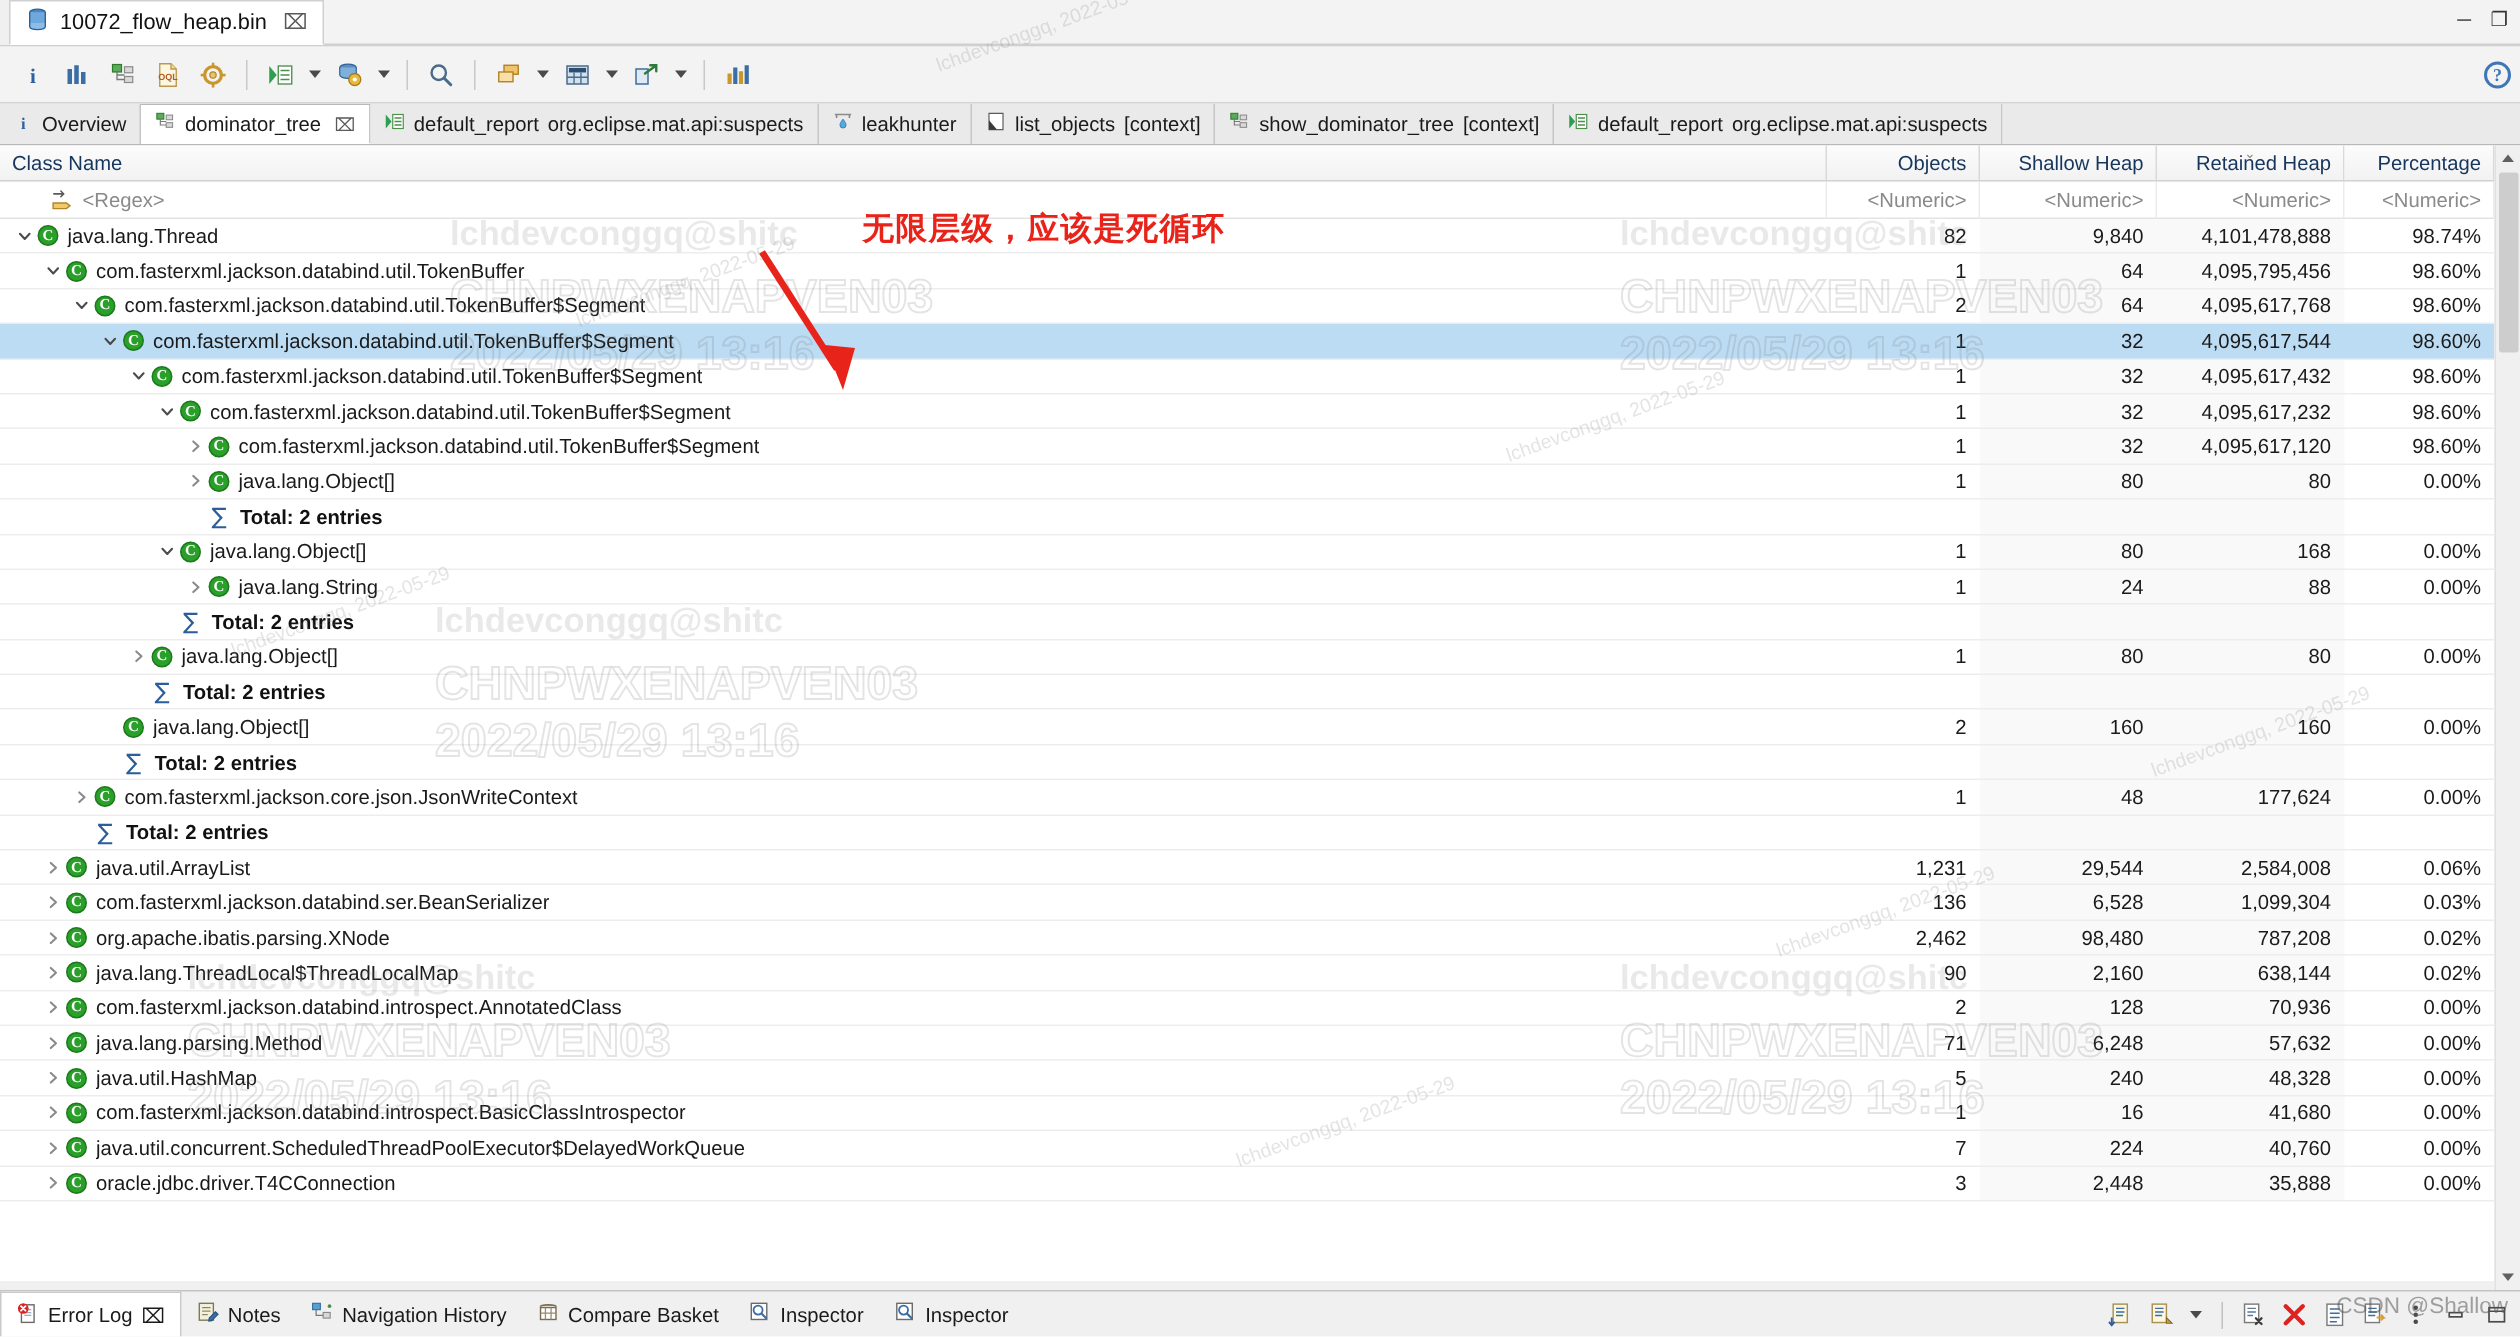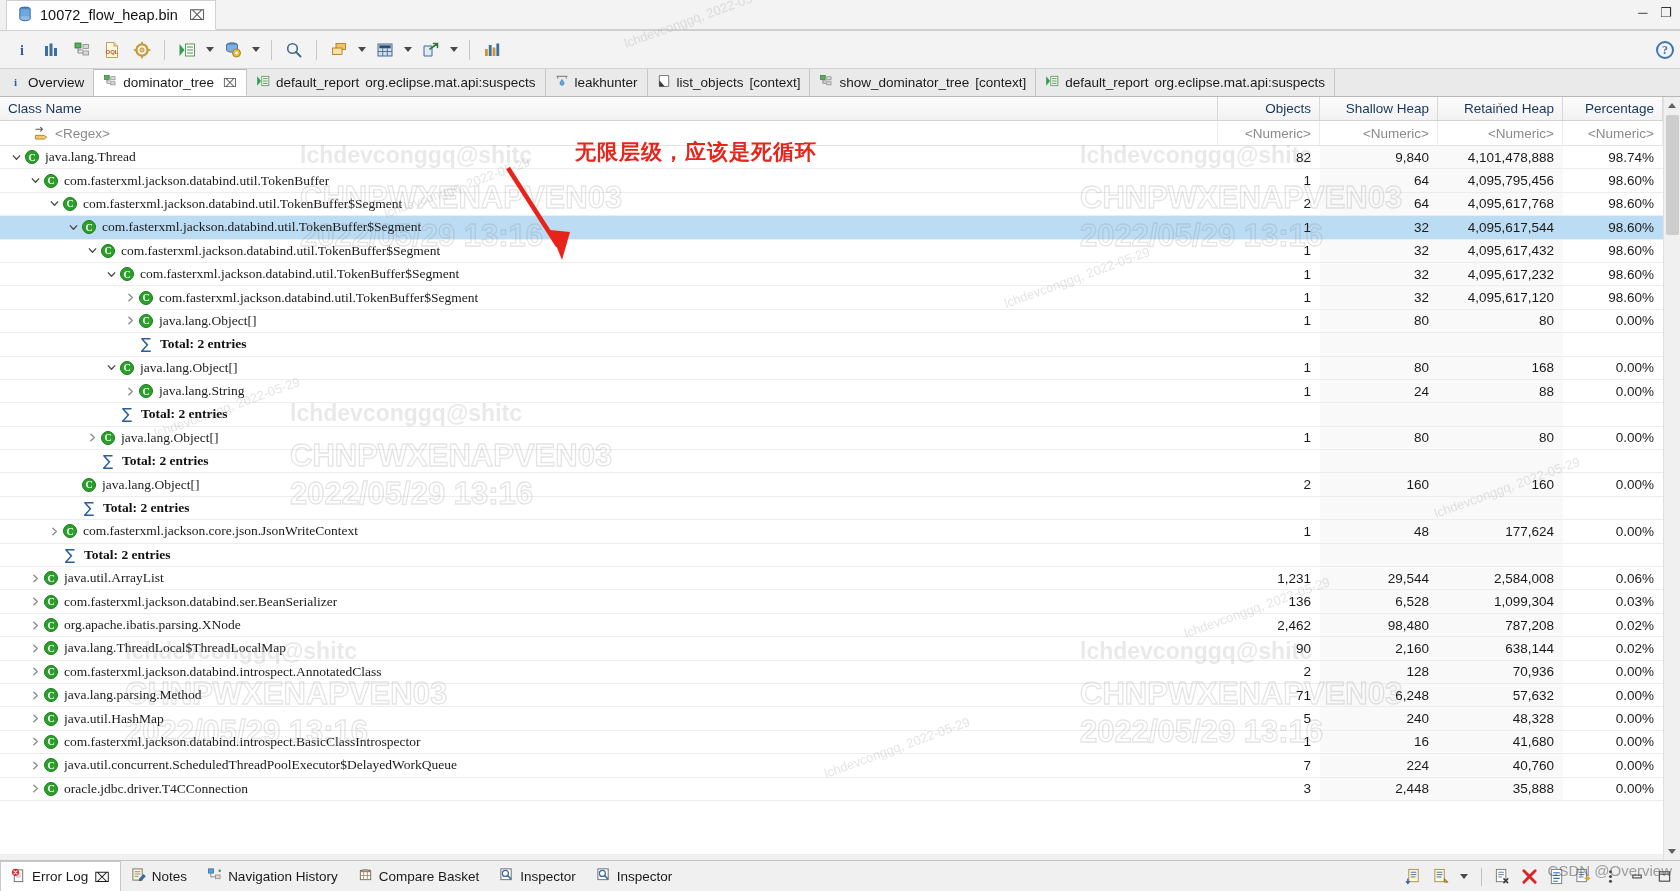--- a/index.html
+++ b/index.html
@@ -220,21 +220,21 @@
     color: #ffffff; font-size: 10px; font-weight: bold;
     display: flex; align-items: center; justify-content: center;
     font-family: "Liberation Serif", serif;
   }
   .sum-ico {
     width: 16px; height: 16px; flex: 0 0 16px; margin-right: 6px;
     color: #2b5d9b; font-size: 15px;
     display: flex; align-items: center; justify-content: center;
     font-family: "DejaVu Sans", sans-serif;
   }
-  .nm { overflow: hidden; text-overflow: ellipsis; font-family: Liberation Serif, serif; }
+  .nm { overflow: hidden; text-overflow: ellipsis; }
   .nm.total { font-weight: bold; color: #111; }
 
   
   .vscroll {
     width: 17px; background: #f0f0f0;
     border-left: 1px solid #e0e0e0;
     display: flex; flex-direction: column; align-items: center;
     position: relative;
   }
   .vs-btn { width: 17px; height: 17px; display:flex; align-items:center; justify-content:center; background:#f0f0f0; cursor:pointer;}
@@ -1232,15 +1232,15 @@
 
     <div class="wm diag" style="left:620px;  top:10px;">lchdevconggq, 2022-05-29</div>
     <div class="wm diag" style="left:150px;  top:400px;">lchdevconggq, 2022-05-29</div>
     <div class="wm diag" style="left:1000px; top:270px;">lchdevconggq, 2022-05-29</div>
     <div class="wm diag" style="left:1430px; top:480px;">lchdevconggq, 2022-05-29</div>
     <div class="wm diag" style="left:1180px; top:600px;">lchdevconggq, 2022-05-29</div>
     <div class="wm diag" style="left:820px;  top:740px;">lchdevconggq, 2022-05-29</div>
     <div class="wm diag" style="left:380px;  top:180px;">lchdevconggq, 2022-05-29</div>
   </div>
 
-  <div class="csdn-wm">CSDN @Overview</div>
+  <div class="csdn-wm">CSDN @Shallow</div>
 
 </div>
 
 </body></html>

